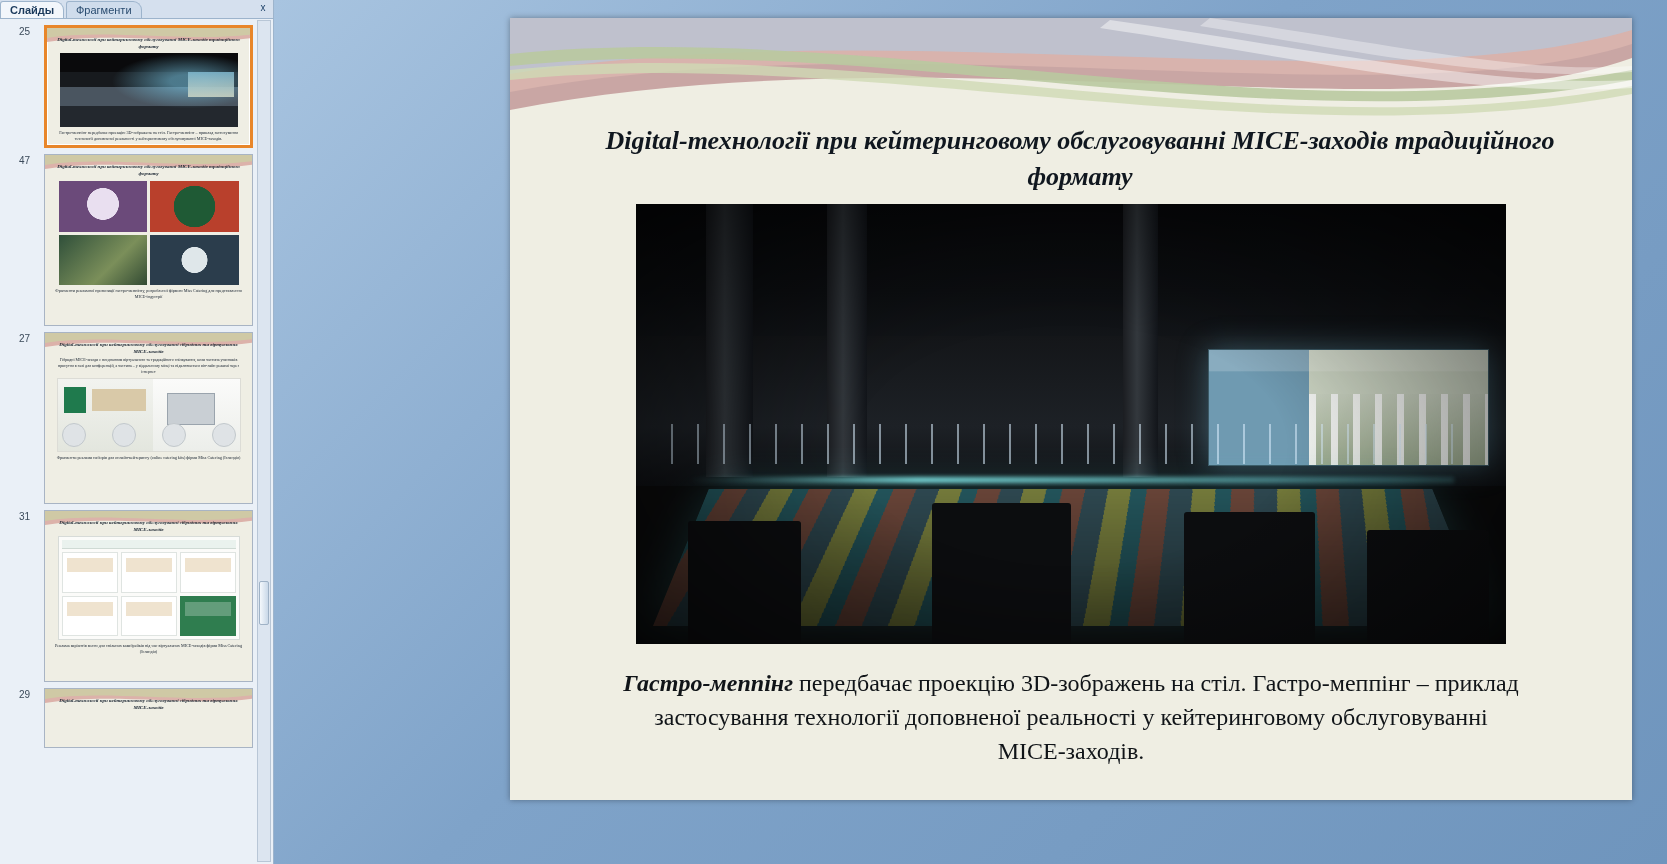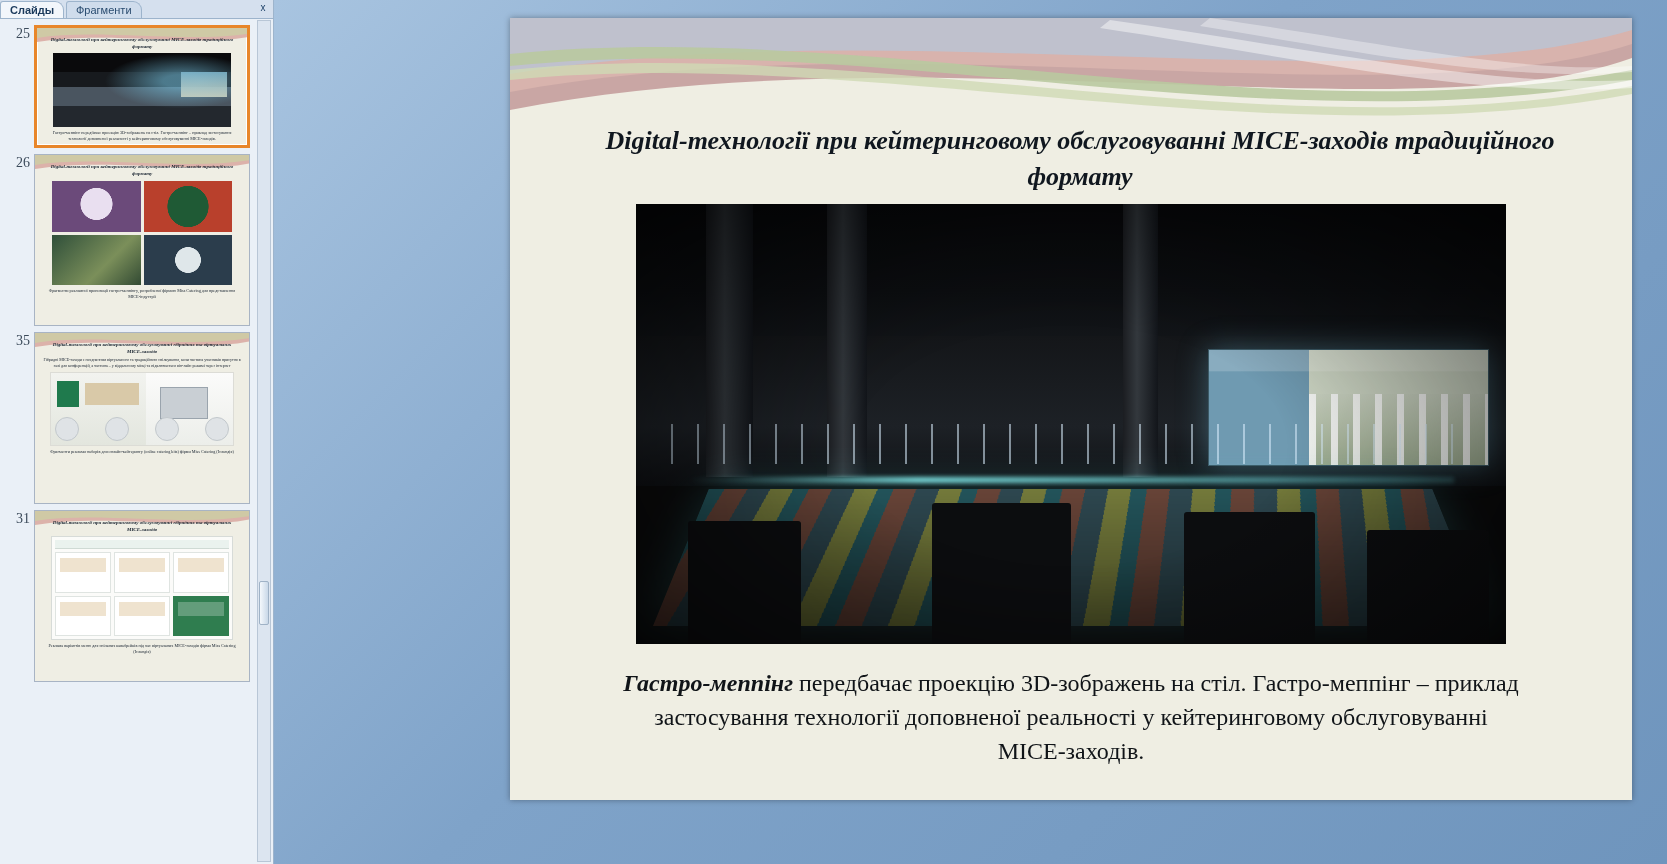--- a/index.html
+++ b/index.html
@@ -83,26 +83,25 @@
 
   .slide-item {
     position: relative;
     margin: 6px 20px 6px 14px;
     display: flex;
     align-items: flex-start;
   }
   .slide-num {
     width: 16px;
     text-align: right;
-    font-size: 14px;
+    font-size: 10px;
     color: #3b4a5a;
-    padding-right: 4px;
+    padding-right: 14px;
     padding-top: 1px;
     flex: 0 0 16px;
-    font-family: Liberation Serif, serif;
   }
   .thumb {
     position: relative;
     width: 216px;
     box-sizing: border-box;
     border: 1px solid #a8b4c4;
     background: #efeee4;
     overflow: hidden;
   }
   .thumb.tall { height: 172px; }
@@ -465,41 +464,41 @@
               <path d="M0 0 H216 V5 C150 16 60 0 0 10 Z" fill="#c9d3a3" opacity="0.7"></path>
             </svg>
           </div>
           <div class="thumb-title">Digital-технології при кейтеринговому обслуговуванні MICE-заходів традиційного формату</div>
           <div class="thumb-img hall-mini"></div>
           <div class="thumb-caption">Гастро-меппінг передбачає проекцію 3D-зображень на стіл. Гастро-меппінг – приклад застосування технології доповненої реальності у кейтеринговому обслуговуванні MICE-заходів.</div>
         </div>
       </div>
 
       <div class="slide-item">
-        <div class="slide-num">26</div>
+        <div class="slide-num">47</div>
         <div class="thumb tall">
           <div class="thumb-swoosh">
             <svg width="216" height="22" viewBox="0 0 216 22">
               <path d="M0 0 H216 V8 C160 20 70 2 0 14 Z" fill="#d8a7a0" opacity="0.85"></path>
               <path d="M0 0 H216 V5 C150 16 60 0 0 10 Z" fill="#c9d3a3" opacity="0.7"></path>
             </svg>
           </div>
           <div class="thumb-title">Digital-технології при кейтеринговому обслуговуванні MICE-заходів традиційного формату</div>
           <div class="grid4">
             <div class="g1"></div>
             <div class="g2"></div>
             <div class="g3"></div>
             <div class="g4"></div>
           </div>
           <div class="thumb-caption">Фрагменти рекламної пропозиції гастро-меппінгу, розробленої фірмою Miss Catering для представлення MICE-індустрії</div>
         </div>
       </div>
 
       <div class="slide-item">
-        <div class="slide-num">35</div>
+        <div class="slide-num">27</div>
         <div class="thumb tall">
           <div class="thumb-swoosh">
             <svg width="216" height="22" viewBox="0 0 216 22">
               <path d="M0 0 H216 V8 C160 20 70 2 0 14 Z" fill="#d8a7a0" opacity="0.85"></path>
               <path d="M0 0 H216 V5 C150 16 60 0 0 10 Z" fill="#c9d3a3" opacity="0.7"></path>
             </svg>
           </div>
           <div class="thumb-title">Digital-технології при кейтеринговому обслуговуванні  гібридних та віртуальних MICE-заходів</div>
           <div class="thumb-body">Гібридні MICE-заходи є поєднанням віртуального та традиційного спілкування, коли частина учасників присутня в залі для конференцій, а частина – у віддаленому місці та підключається він-лайн режимі через інтернет</div>
           <div class="collage27">
@@ -534,20 +533,32 @@
               <div class="card"></div>
               <div class="card"></div>
               <div class="card"></div>
               <div class="card green"></div>
             </div>
           </div>
           <div class="thumb-caption">Реклама варіантів меню для спільних кавабрейків під час віртуальних MICE-заходів фірми Miss Catering (Ісландія)</div>
         </div>
       </div>
 
+      <div class="slide-item">
+        <div class="slide-num">29</div>
+        <div class="thumb" style="height:60px;">
+          <div class="thumb-swoosh">
+            <svg width="216" height="22" viewBox="0 0 216 22">
+              <path d="M0 0 H216 V8 C160 20 70 2 0 14 Z" fill="#d8a7a0" opacity="0.85"></path>
+              <path d="M0 0 H216 V5 C150 16 60 0 0 10 Z" fill="#c9d3a3" opacity="0.7"></path>
+            </svg>
+          </div>
+          <div class="thumb-title">Digital-технології при кейтеринговому обслуговуванні  гібридних та віртуальних MICE-заходів</div>
+        </div>
+      </div>
 
     </div>
 
     <div class="panel-scroll">
       <div class="thumb-handle"></div>
     </div>
   </div>
 
   <div class="stage">
     <div class="slide">

